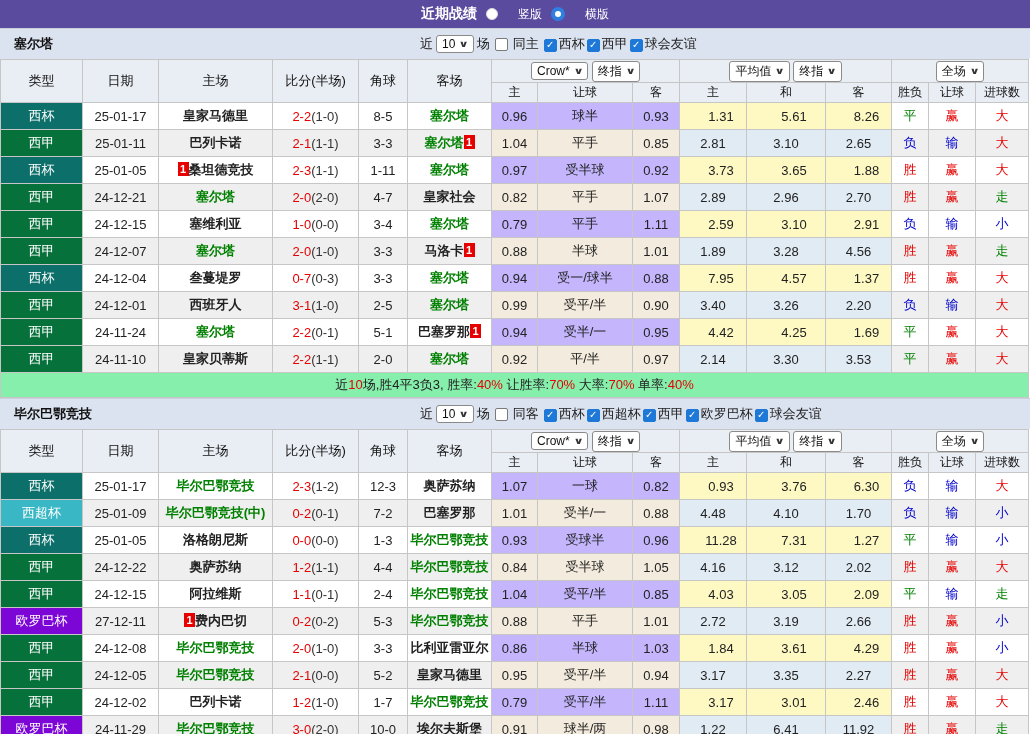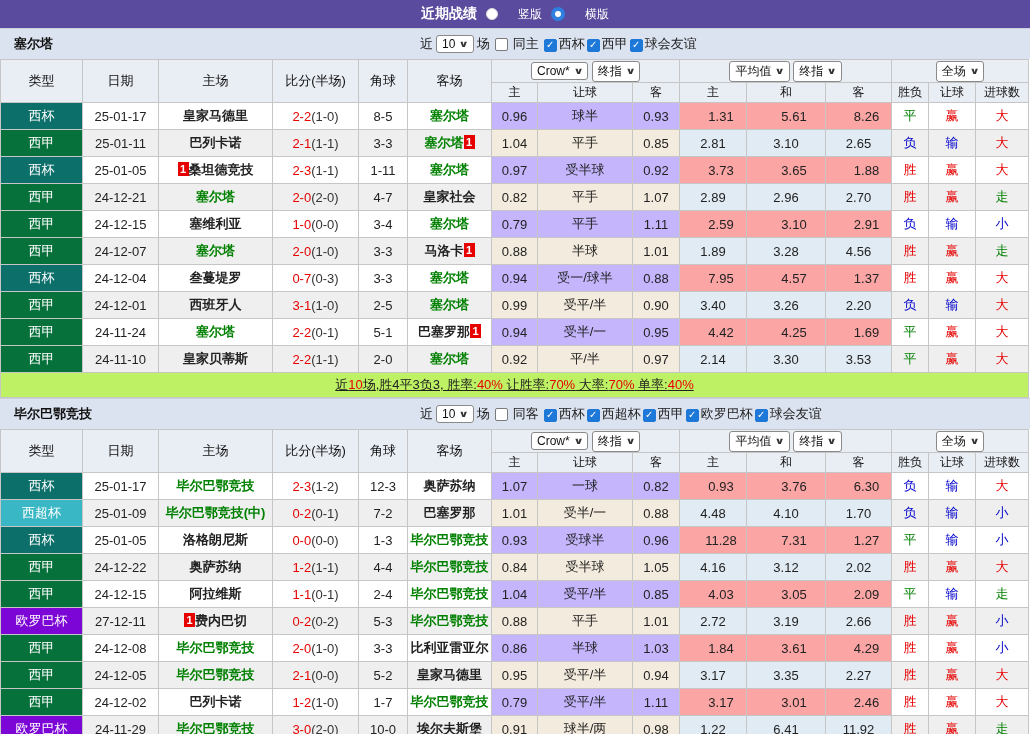--- a/index.html
+++ b/index.html
@@ -30,29 +30,29 @@
   th,td{border:1px solid #c6c6c6;padding:0;text-align:center;overflow:hidden;white-space:nowrap;}
   thead th{background:#e9edf4;font-weight:normal;color:#111;}
   thead tr.h1 th{height:22px;}
   thead tr.h2 th{height:19px;font-size:12px;}
   thead th.rspan{font-size:13px;}
   tbody td{height:26px;}
   tbody tr.odd td{background:#fff;}
   tbody tr.even td{background:#efefef;}
   tbody tr.odd td.crow{background:#c4b5fd;}
   tbody tr.even td.crow{background:#f3ebdd;}
-  tbody tr.odd td.avg{background:#fca5a5;padding-left:16px;}
+  tbody tr.odd td.avg{background:#fef9c3;padding-left:16px;}
   tbody tr.even td.avg{background:#e1ebf4;}
   td.type{color:#fff;font-size:13px;}
   td.team{font-size:13px;color:#222;cursor:pointer;}
   .green{color:#008000;}
   .score-main{color:#e60000;}
   .half{color:#333;}
   .badge{display:inline-block;background:#e60000;color:#fff;font-size:11px;font-weight:bold;line-height:14px;width:11px;height:14px;vertical-align:1px;}
-  tfoot td{height:24px;background:#bef264;font-size:13px;color:#222;text-decoration:underline;}
+  tfoot td{height:24px;background:#86efac;font-size:13px;color:#222;}
   tfoot .red{color:#e60000;}
 </style>
 </head>
 <body>
 
 <div class="page">
   <div class="topbar">
     <span class="title">近期战绩</span>
     <span class="radio-wrap">
       <span class="radio"></span>

